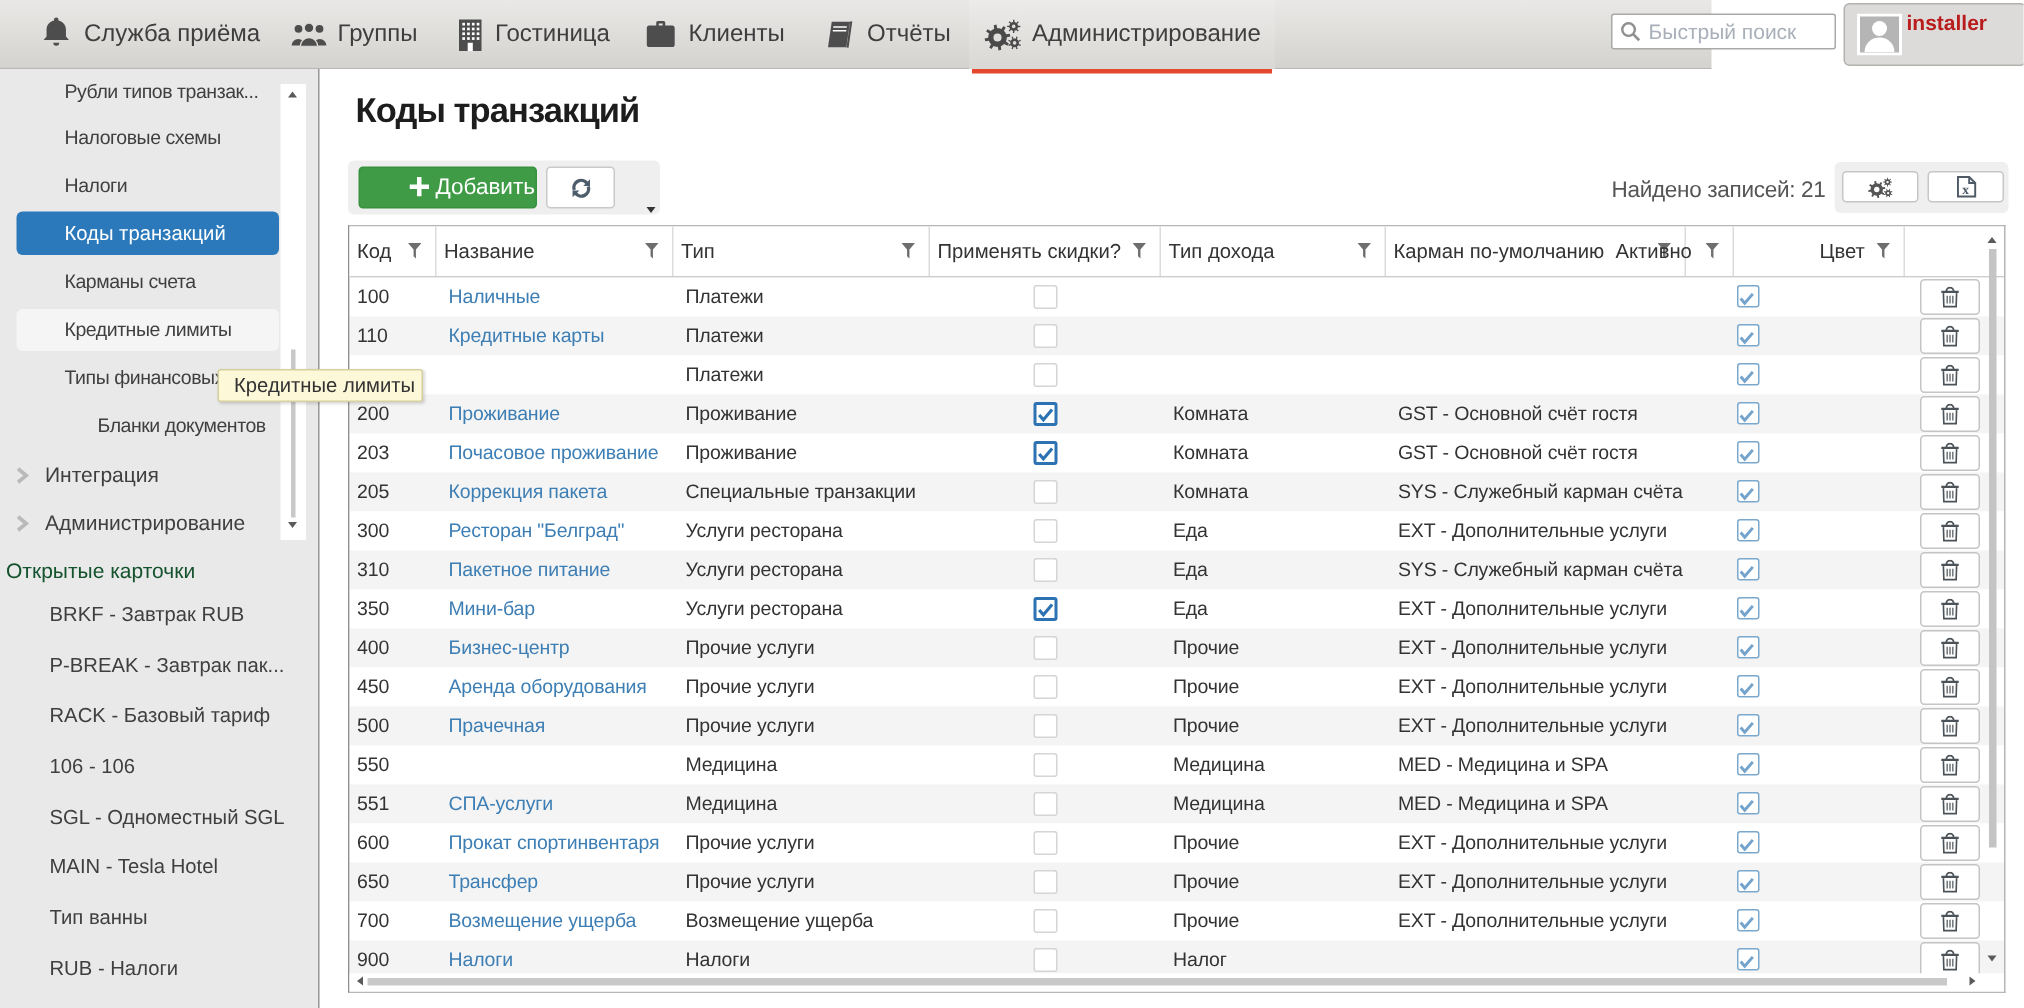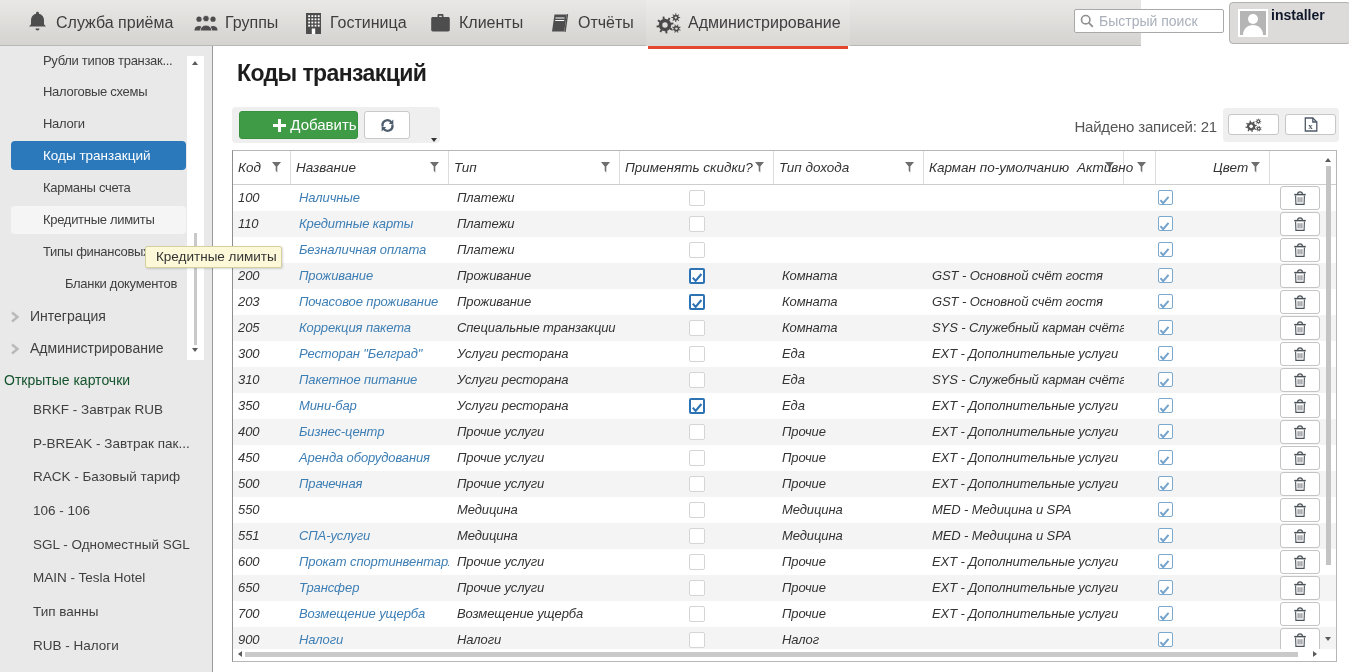--- a/index.html
+++ b/index.html
@@ -16,21 +16,21 @@
 #navactive{position:absolute;left:646px;top:0;width:204px;height:46px;
   background:linear-gradient(#ecebe9,#dad8d5);}
 #redline{position:absolute;left:648px;top:46px;width:200px;height:3px;background:#e5462e;}
 #search{position:absolute;left:1074px;top:9px;width:150px;height:24px;background:#fff;
   border:1px solid #a9a9a9;border-radius:2px;display:flex;align-items:center;padding-left:5px;}
 #search span{color:#a9b0ba;font-size:14px;margin-left:5px;}
 #userbox{position:absolute;left:1229px;top:2px;width:122px;height:42px;
   background:#dcdbd9;border:1px solid #b3b1ae;border-radius:4px;}
 #avatar{position:absolute;left:8px;top:6px;width:30px;height:28px;background:#b5b5b5;
   border:2px solid #fff;overflow:hidden;}
-#uname{position:absolute;left:41px;top:4px;font-weight:bold;font-size:14px;color:#0f172a;}
+#uname{position:absolute;left:41px;top:4px;font-weight:bold;font-size:14px;color:#b91c1c;}
 
 
 #sidebar{position:absolute;left:0;top:46px;width:213px;height:626px;background:#e9e9e9;
   border-right:1px solid #9a9a9a;}
 .mitem{position:absolute;left:43px;font-size:13px;letter-spacing:-0.3px;color:#3f3f3f;white-space:nowrap;}
 .gitem{position:absolute;left:30px;font-size:14px;color:#3f3f3f;white-space:nowrap;}
 #selitem{position:absolute;left:11px;top:95px;width:175px;height:29px;background:#2b79ba;
   border-radius:4px;color:#fff;font-size:13.5px;line-height:29px;padding-left:32px;}
 #hovitem{position:absolute;left:11px;top:160px;width:175px;height:28px;background:#f5f5f5;
   border-radius:4px;}
@@ -49,21 +49,21 @@
   border:1px solid #c9c9c9;border-radius:3px;display:flex;align-items:center;justify-content:center;}
 #tb-caret{position:absolute;left:199px;top:31px;width:0;height:0;
   border-left:3.5px solid transparent;border-right:3.5px solid transparent;border-top:4.5px solid #333;}
 #found{position:absolute;left:1000px;top:118px;width:217px;text-align:right;font-size:15px;letter-spacing:-0.2px;color:#555;}
 #rbtns{position:absolute;left:1223px;top:108px;width:116px;height:34px;background:#efefef;border-radius:4px;}
 .rbtn{position:absolute;top:6px;width:51px;height:21px;background:#fff;border:1px solid #c6c6c6;
   border-radius:3px;display:flex;align-items:center;justify-content:center;}
 
 
 #grid{position:absolute;left:232px;top:150px;width:1105px;height:512px;
-  border:1px solid #b6b6b6;border-left:1.6px solid #8f8f8f;background:#fff;font-style:italic;}
+  border:1px solid #b6b6b6;border-left:1.6px solid #8f8f8f;background:#fff;}
 #ghead{position:absolute;left:0;top:0;width:1103px;height:34px;border-bottom:1px solid #cdcdcd;background:#fff;}
 .hc{position:absolute;top:0;height:33px;line-height:33px;font-size:13.5px;color:#333;
   padding-left:5px;border-right:1px solid #dcdcdc;white-space:nowrap;overflow:hidden;}
 .hc .fun{position:absolute;right:9px;top:11px;}
 #gbody{position:absolute;left:0;top:34px;width:1103px;height:464px;overflow:hidden;}
 .row{position:relative;height:26px;width:1103px;background:#fff;}
 .row.alt{background:#f4f4f4;}
 .c{position:absolute;top:0;height:26px;line-height:26px;font-size:13px;letter-spacing:-0.1px;color:#333;
   padding-left:8px;white-space:nowrap;overflow:hidden;}
 .lnk{color:#3d7eb4;}
@@ -338,21 +338,20 @@
               <path stroke-width="1.1" d="M2.6 4.4 2.9 13.4 h8.2 L11.4 4.4"></path>
               <path stroke-width="0.8" d="M5.1 6.2v5.2"></path>
               <path stroke-width="0.8" d="M7 6.2v5.2"></path>
               <path stroke-width="0.8" d="M8.9 6.2v5.2"></path>
             </g>
           </svg>
         </div>
       </div>
       <div class="row">
         <div class="c c1"></div>
-        <div class="c c2 lnk">Безналичная оплата</div>
         <div class="c c3">Платежи</div>
         <div class="cb cb-off"></div>
         <div class="c c5"></div>
         <div class="c c6"></div>
         <div class="cb cb-act"><svg width="11" height="9" viewBox="0 0 12 10">
             <path d="M1.5 4.5 4.5 8 10.5 1" fill="none" stroke="#74a3cc" stroke-width="2.2"></path>
           </svg></div>
         <div class="del">
           <svg width="14" height="15" viewBox="0 0 14 15">
             <g fill="none" stroke="#4b5258">

